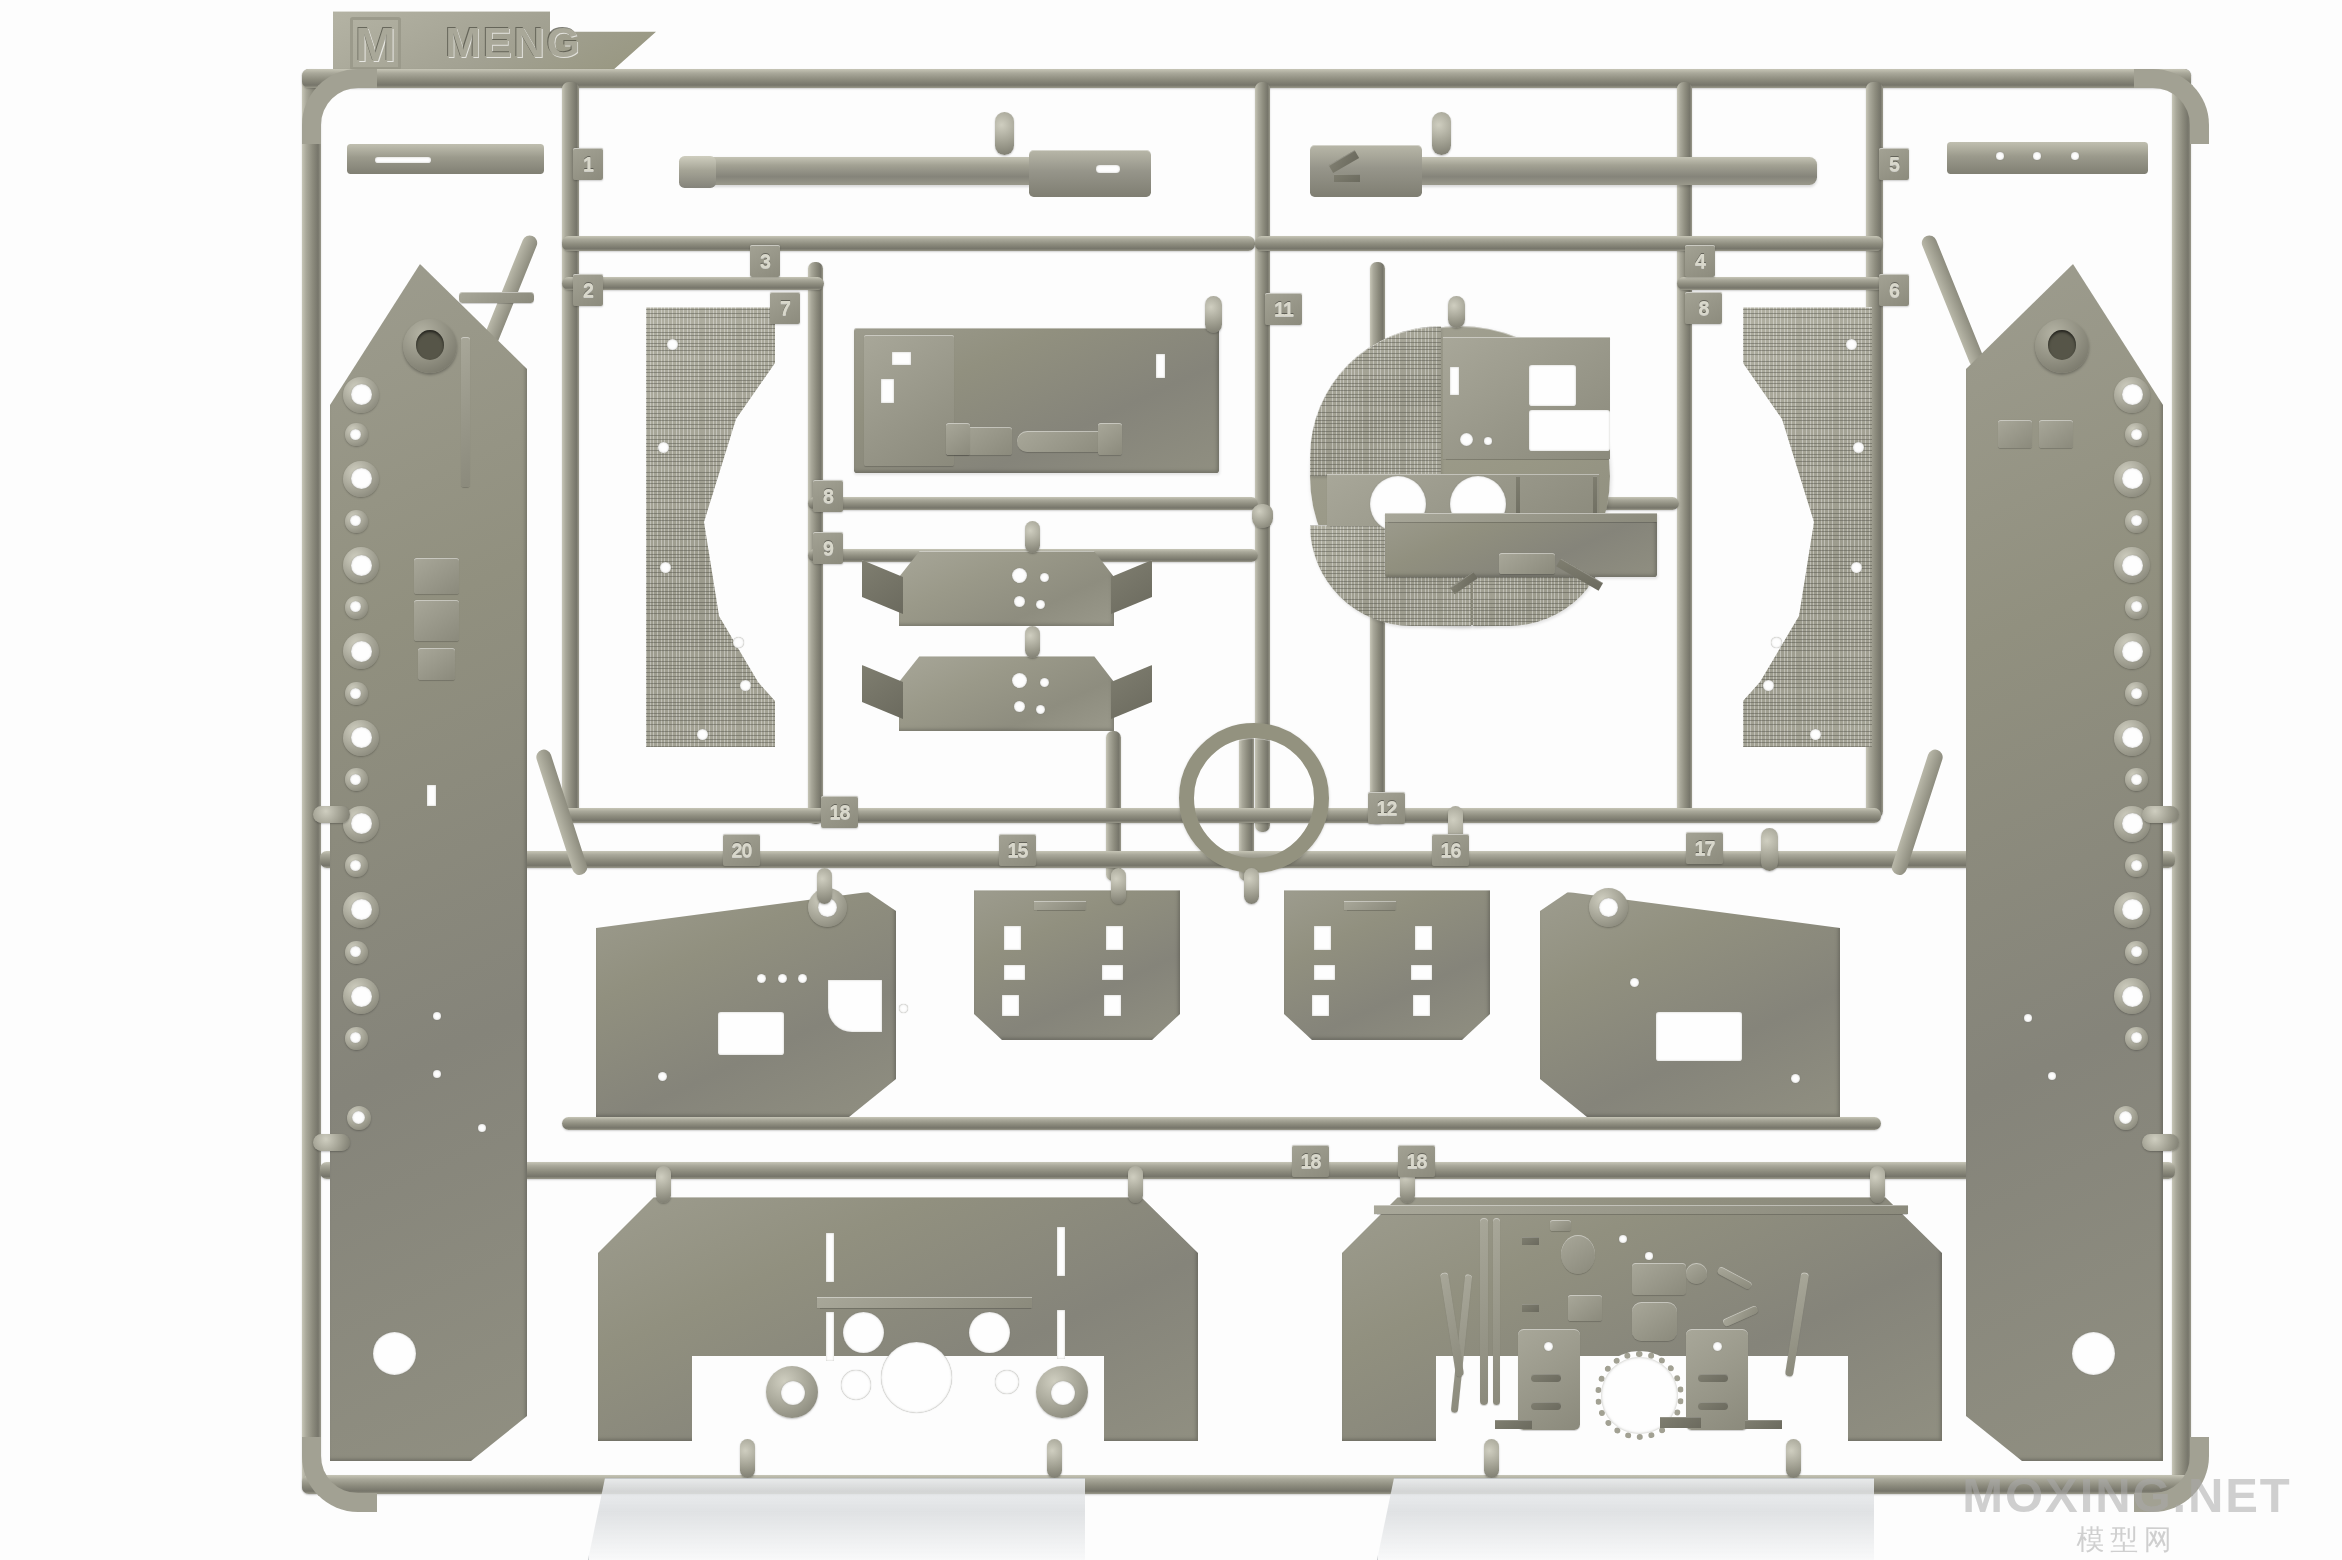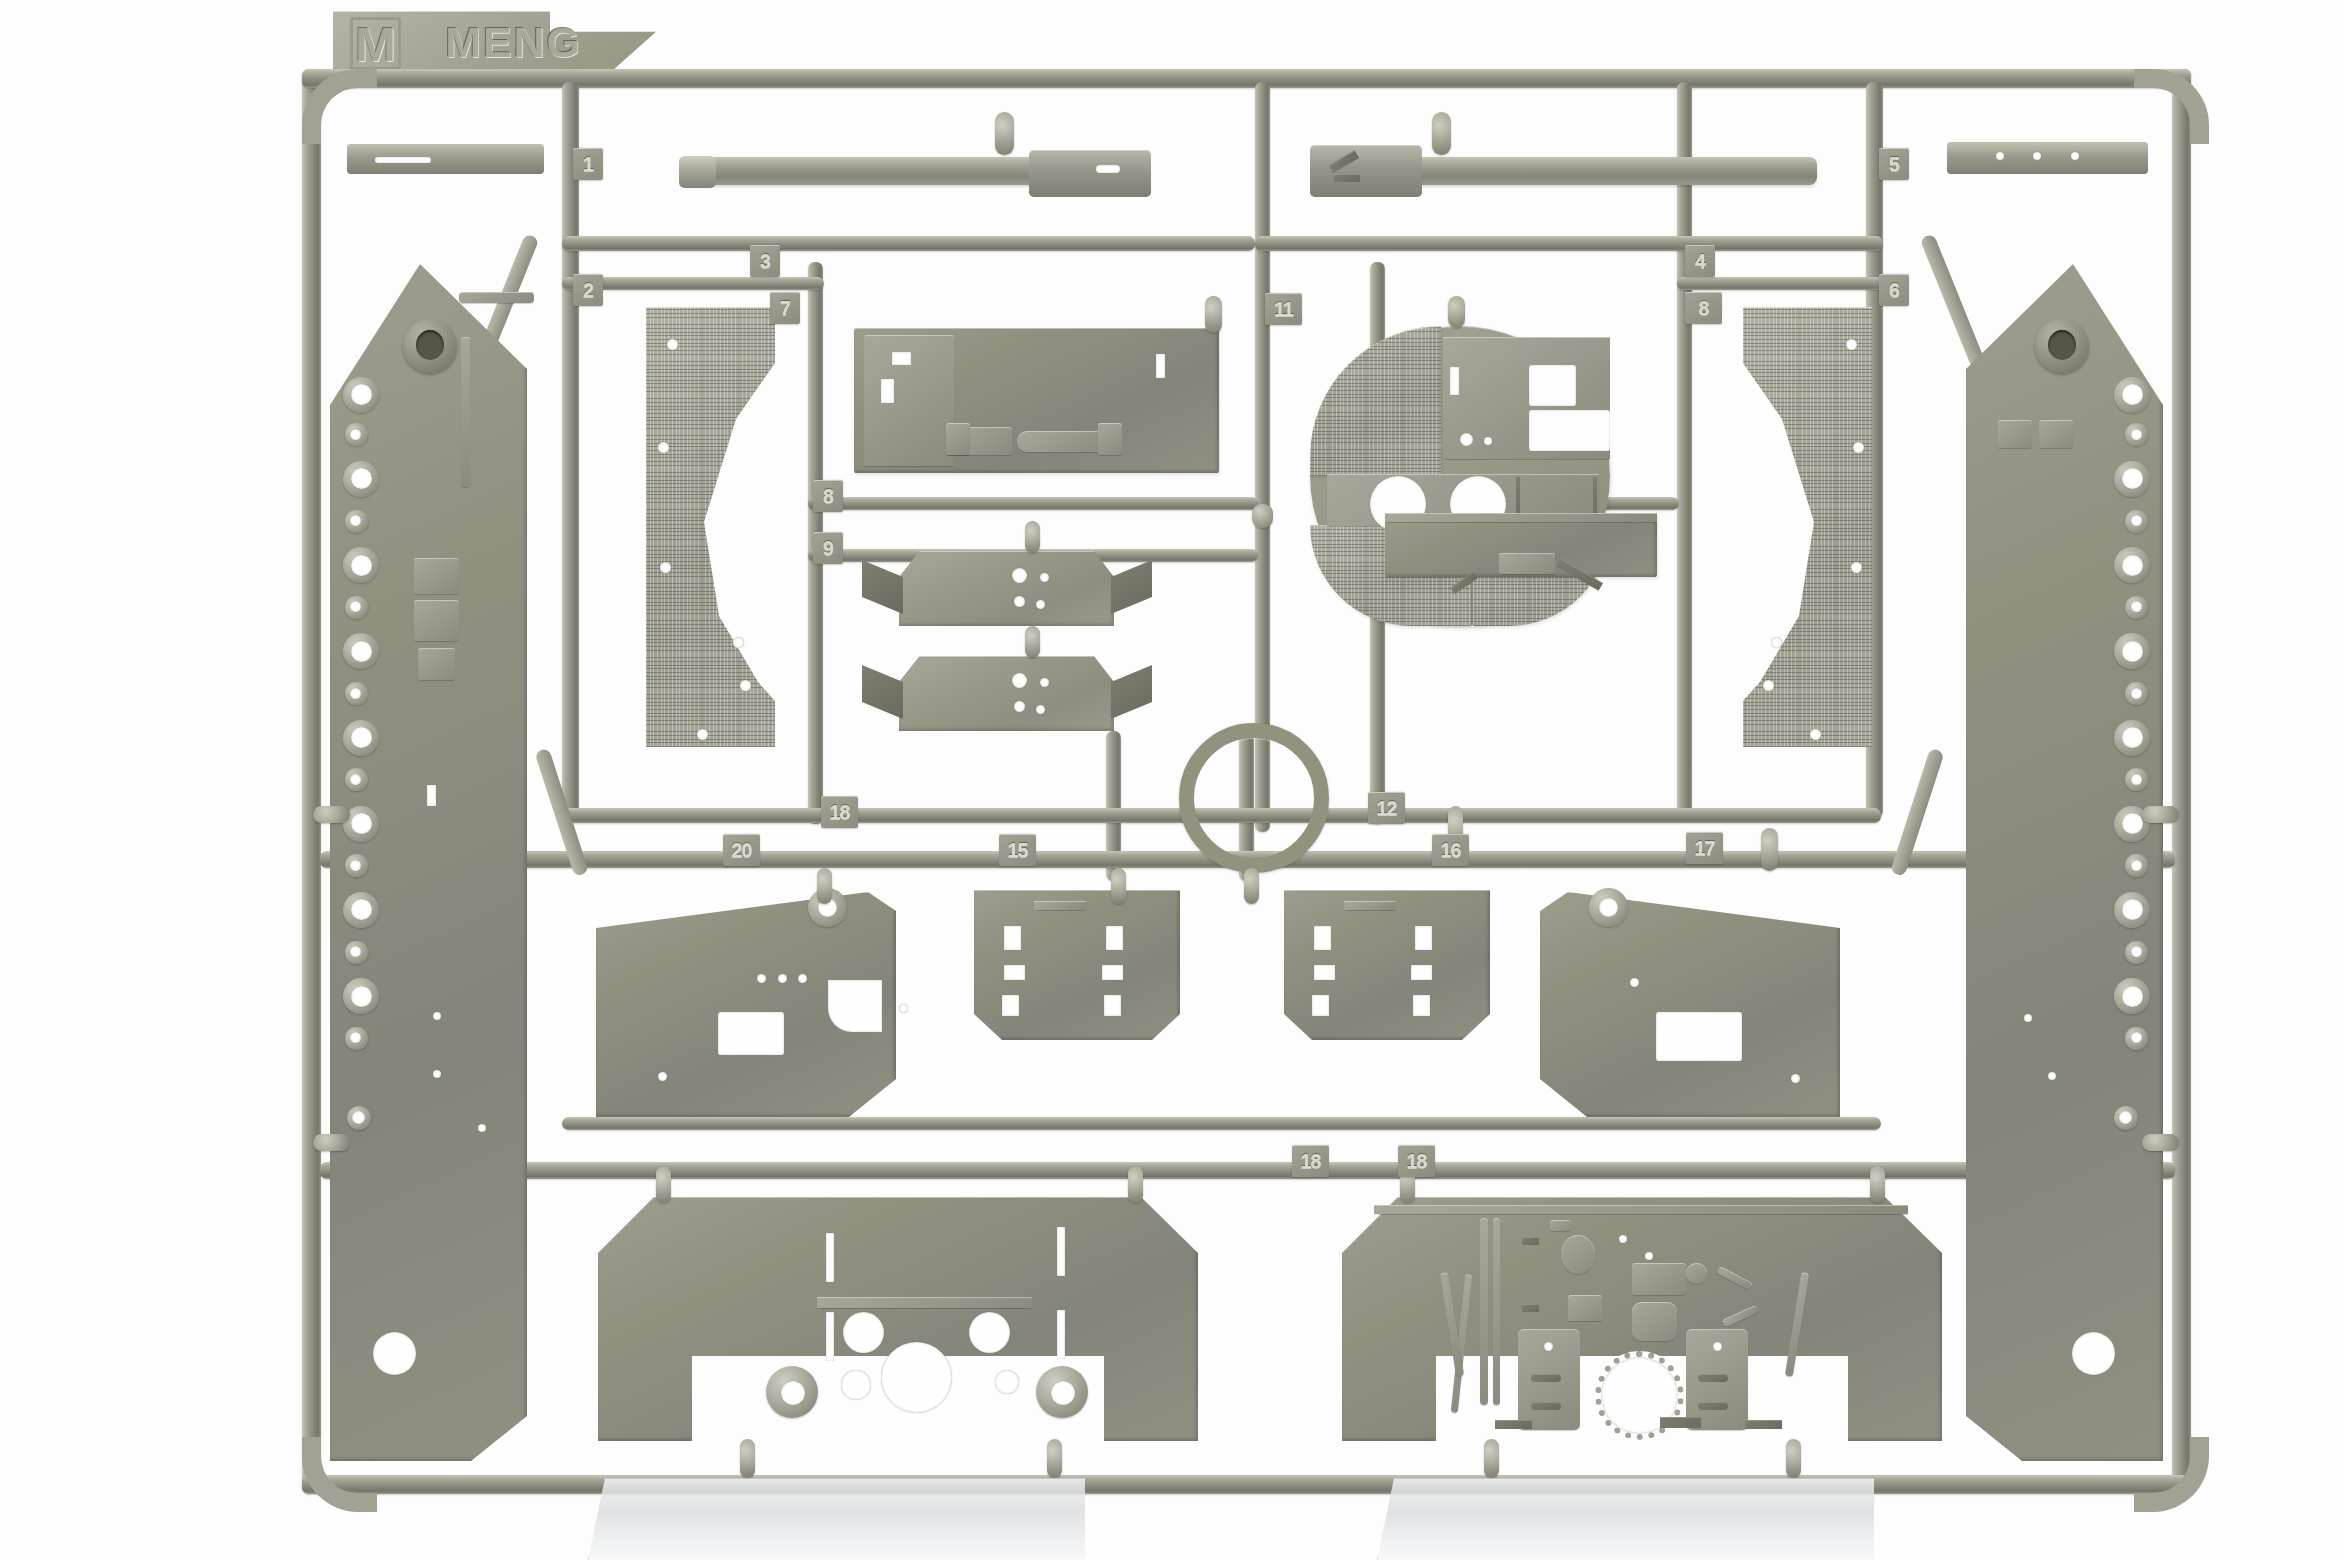--- a/index.html
+++ b/index.html
@@ -463,15 +463,19 @@
       <div class="tab" style="left: 999px; top: 834px; width: 37px; height: 32px;">15</div>
       <div class="tab" style="left: 1432px; top: 834px; width: 37px; height: 32px;">16</div>
       <div class="tab" style="left: 1686px; top: 832px; width: 37px; height: 32px;">17</div>
       <div class="tab" style="left: 1292px; top: 1145px; width: 37px; height: 32px;">18</div>
       <div class="tab" style="left: 1398px; top: 1145px; width: 37px; height: 32px;">18</div>
     </div>
 
   <div class="stand" style="left:588px;top:1478px;width:497px;height:82px;clip-path:polygon(17px 0,497px 0,497px 82px,0 82px);"></div>
   <div class="stand" style="left:1377px;top:1478px;width:497px;height:82px;clip-path:polygon(17px 0,497px 0,497px 82px,0 82px);"></div>
 
+  <div id="watermark" style="left:1930px;top:1471px;width:394px;">
+    <div id="wm-main">MOXING.NET</div>
+    <div id="wm-sub">模型网</div>
+  </div>
 
 </div>
 
 
 </body></html>

